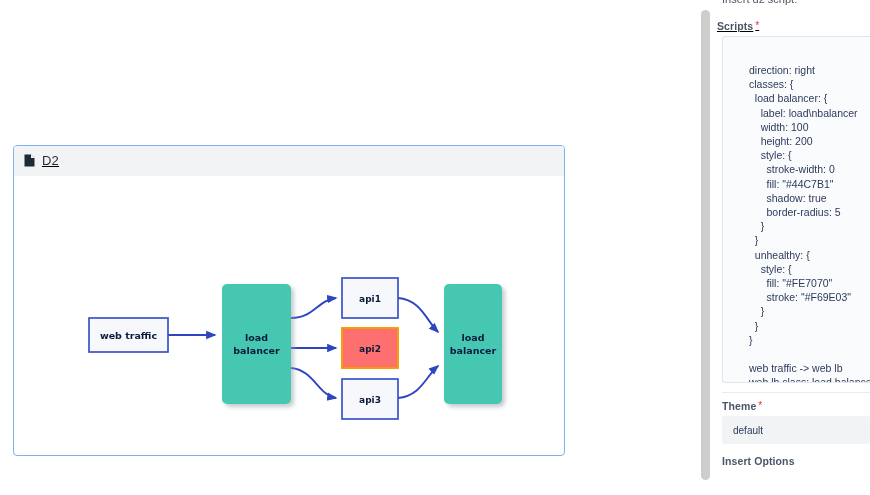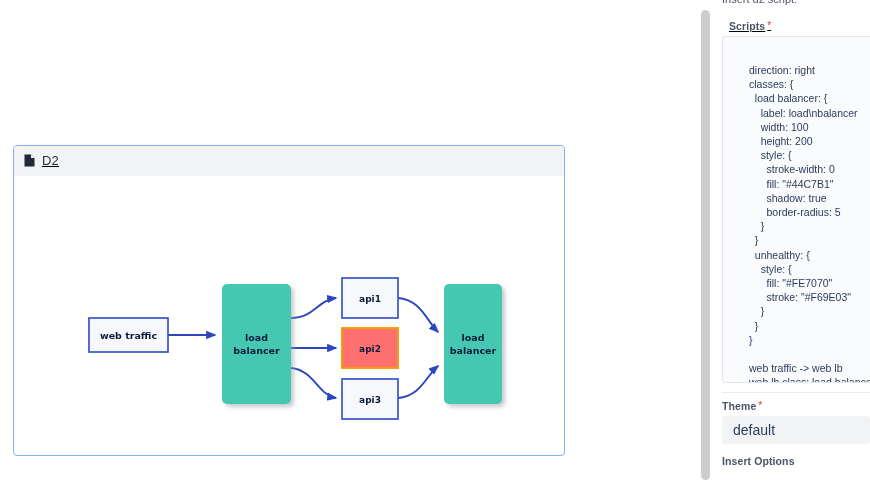--- a/index.html
+++ b/index.html
@@ -135,21 +135,21 @@
     letter-spacing: .1px;
   }
   .req-star {
     color: #E03131;
     font-size: 10px;
     margin-left: 2px;
   }
 
   #scripts-label-row {
     position: absolute;
-    left: 16px;
+    left: 4px;
     top: 20px;
     display: flex;
     align-items: flex-start;
     text-decoration: underline;
   }
 
   #scripts-box {
     position: absolute;
     left: 9px;
     top: 36px;
@@ -196,21 +196,21 @@
     width: 148px;
     height: 28px;
     background: #F2F3F5;
     border-radius: 3px;
     box-sizing: border-box;
     display: flex;
     align-items: center;
     padding-left: 11px;
   }
   #theme-value {
-    font-size: 14px;
+    font-size: 10px;
     color: #2C3A5B;
   }
 
   #other-options-label {
     position: absolute;
     left: 9px;
     top: 455px;
   }
 
   #sketch-row {

